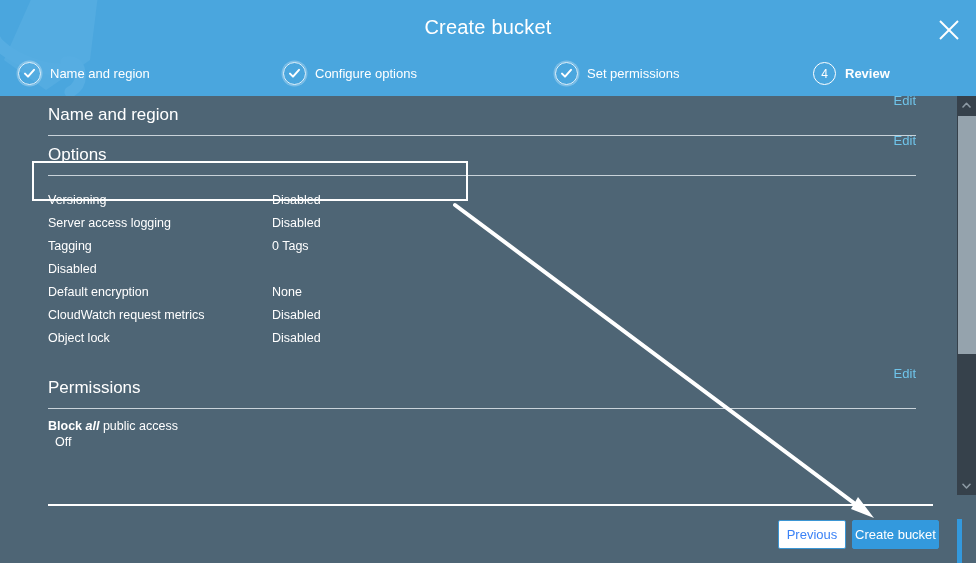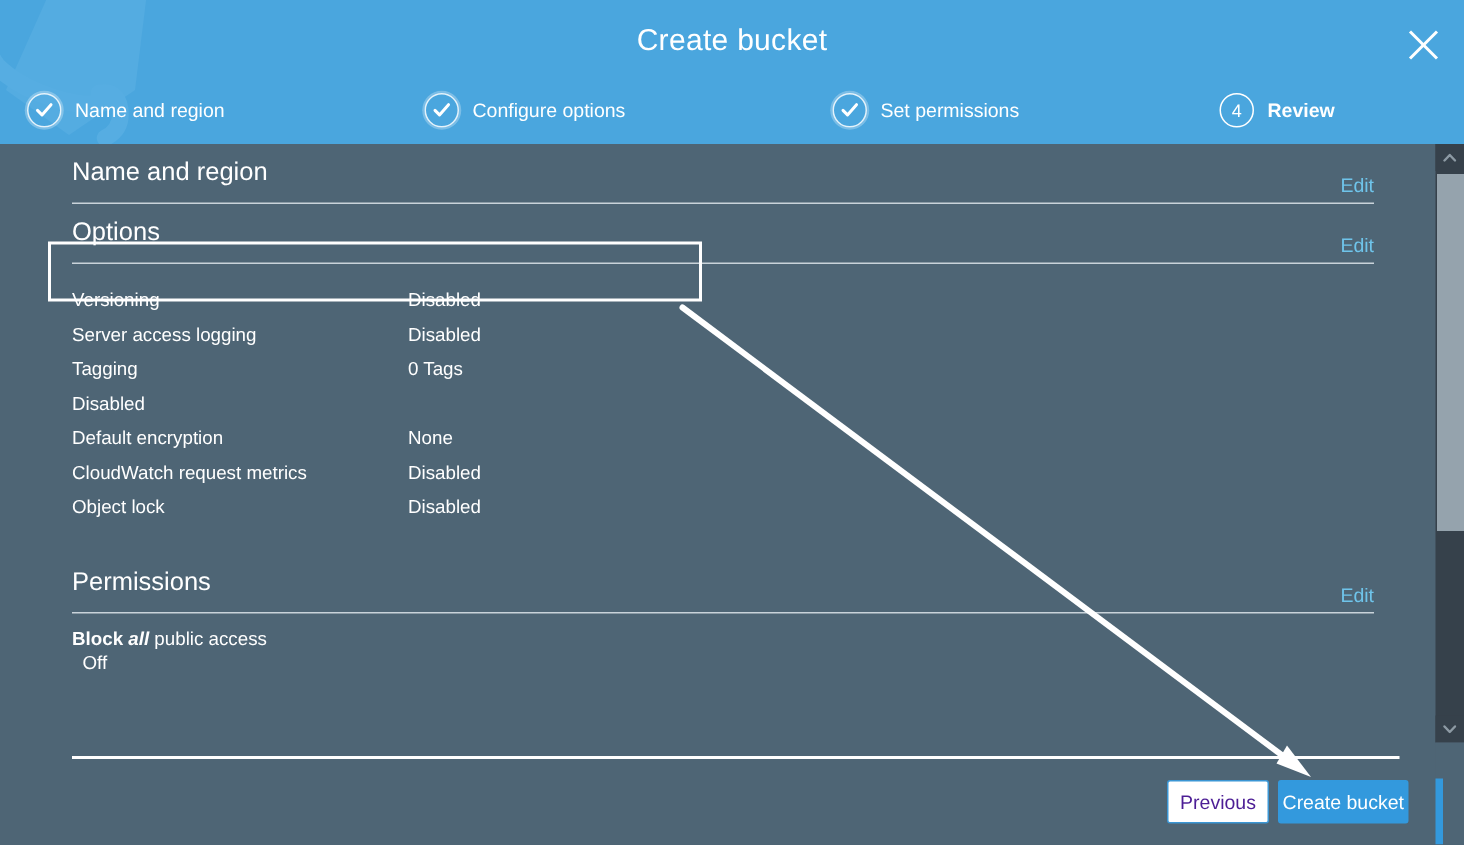--- a/index.html
+++ b/index.html
@@ -134,21 +134,21 @@
     position: absolute;
     left: 0;
     bottom: 10px;
     font-size: 17px;
     font-weight: 400;
     color: #ffffff;
   }
   .section-edit {
     position: absolute;
     right: 0;
-    bottom: 4px;
+    bottom: 27px;
     font-size: 13px;
     color: #6fc4ea;
     cursor: pointer;
     text-decoration: none;
   }
   .section-rule {
     height: 1px;
     background: #c9d3da;
     width: 868px;
   }
@@ -231,21 +231,21 @@
     border-radius: 2px;
     cursor: pointer;
     display: flex;
     align-items: center;
     justify-content: center;
   }
   .btn-previous {
     right: 111px;
     width: 68px;
     background: #ffffff;
-    color: #4c1d95;
+    color: #3b82f6;
     border: 1px solid #3b96d4;
   }
   .btn-create {
     right: 18px;
     width: 87px;
     background: #3399dd;
     color: #ffffff;
     border: 1px solid #3399dd;
   }
 

